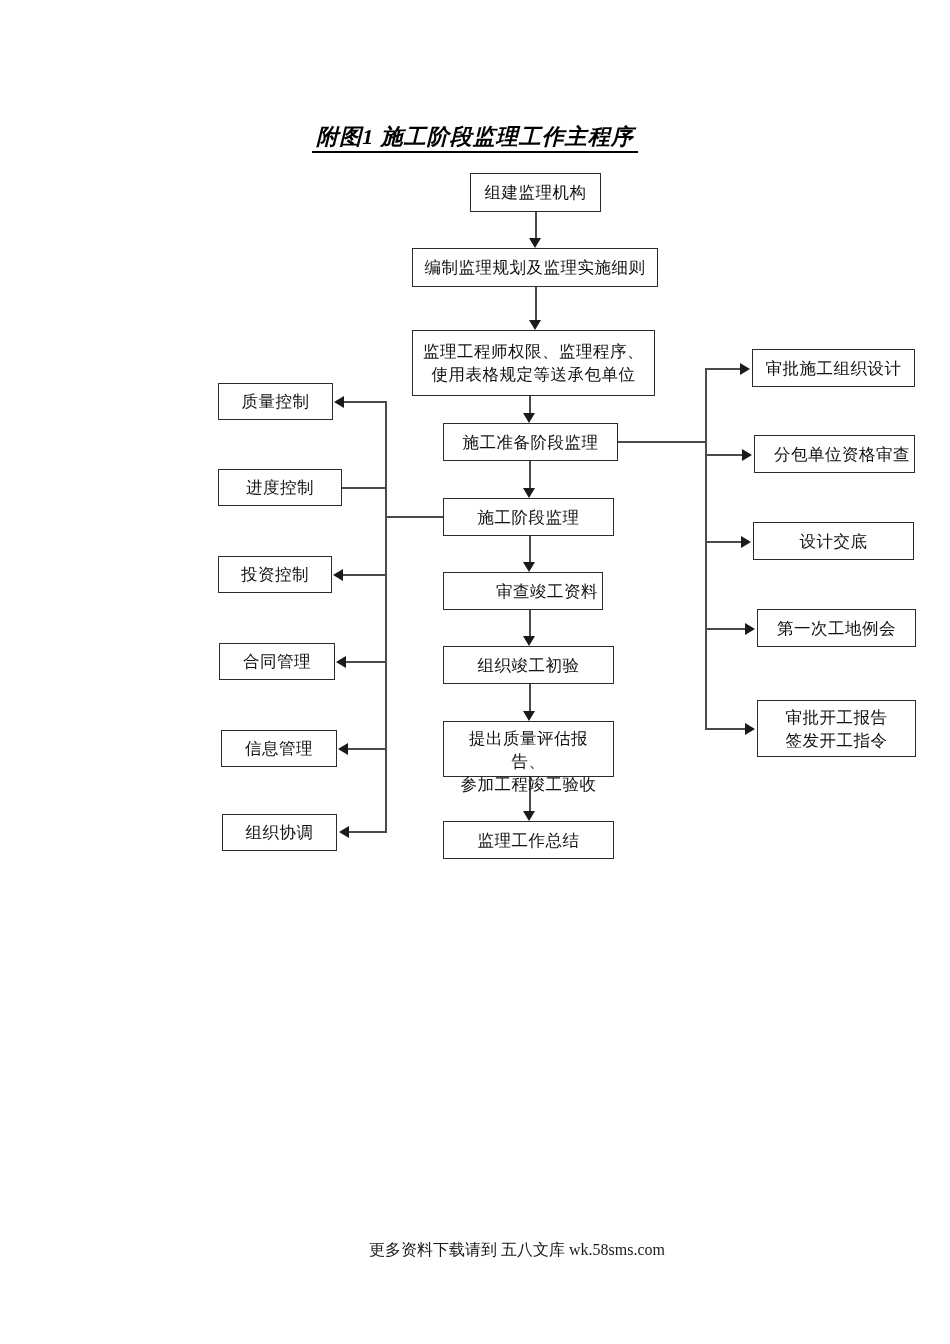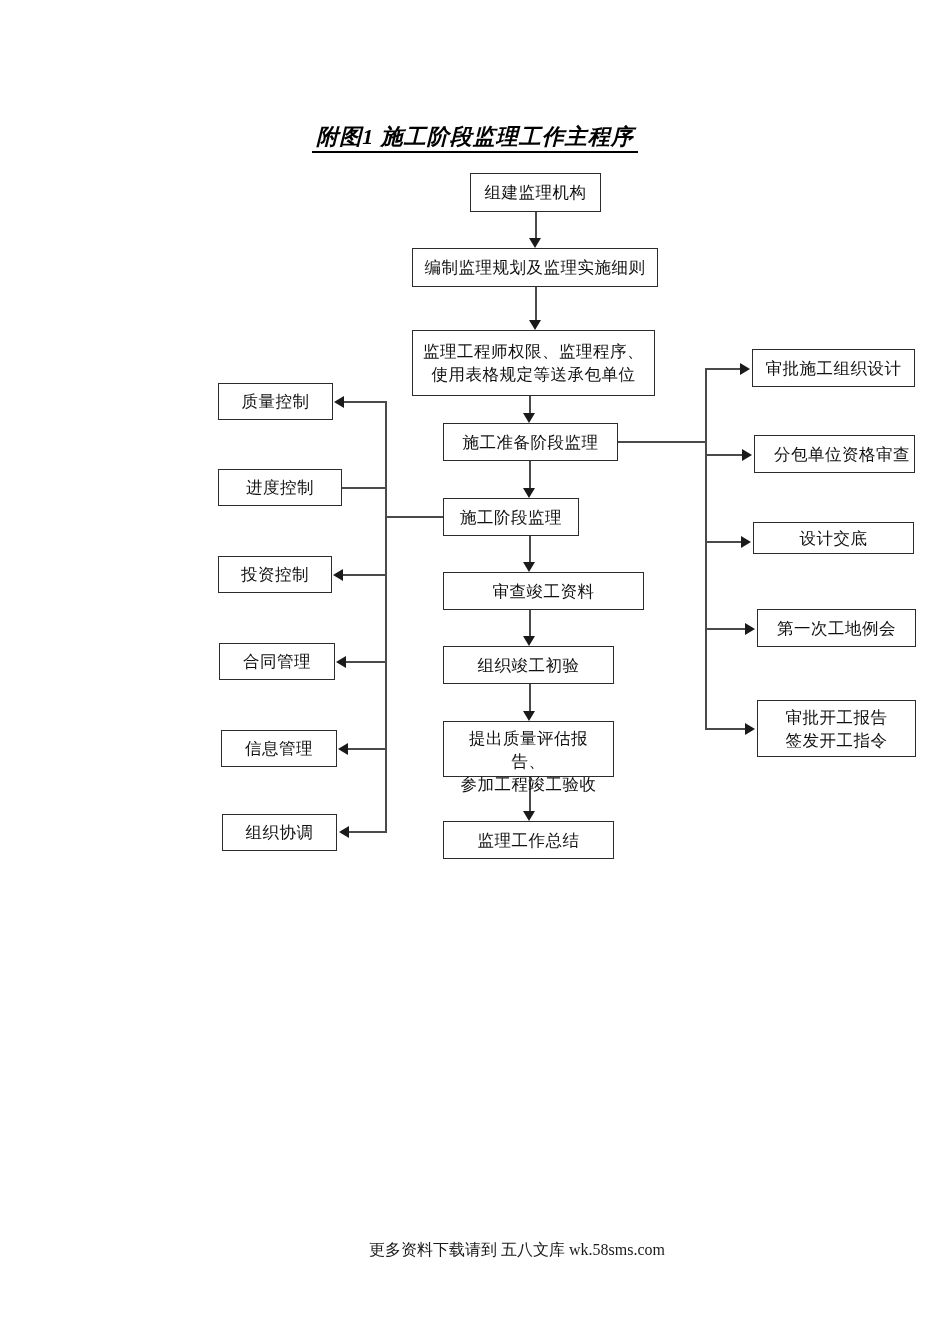--- a/index.html
+++ b/index.html
@@ -143,27 +143,27 @@
       <div>使用表格规定等送承包单位</div>
     </div>
   </div>
 
   <div class="box" style="left:443px; top:423px; width:175px; height:38px;">
     <div class="lines">
       <div>施工准备阶段监理</div>
     </div>
   </div>
 
-  <div class="box" style="left:443px; top:498px; width:136px; height:38px;">
+  <div class="box" style="left:443px; top:498px; width:171px; height:38px;">
     <div class="lines">
       <div>施工阶段监理</div>
     </div>
   </div>
 
-  <div class="box" style="left:443px; top:572px; width:201px; height:38px;">
+  <div class="box" style="left:443px; top:572px; width:160px; height:38px;text-align:right;">
     <div class="lines">
       <div>审查竣工资料</div>
     </div>
   </div>
 
   <div class="box" style="left:443px; top:646px; width:171px; height:38px;">
     <div class="lines">
       <div>组织竣工初验</div>
     </div>
   </div>
@@ -269,21 +269,21 @@
       <div>审批施工组织设计</div>
     </div>
   </div>
 
   <div class="box" style="left:754px; top:435px; width:161px; height:38px;text-align:right;">
     <div class="lines">
       <div>分包单位资格审查</div>
     </div>
   </div>
 
-  <div class="box" style="left:753px; top:522px; width:161px; height:32px;">
+  <div class="box" style="left:753px; top:522px; width:161px; height:38px;">
     <div class="lines">
       <div>设计交底</div>
     </div>
   </div>
 
   <div class="box" style="left:757px; top:609px; width:159px; height:38px;">
     <div class="lines">
       <div>第一次工地例会</div>
     </div>
   </div>

